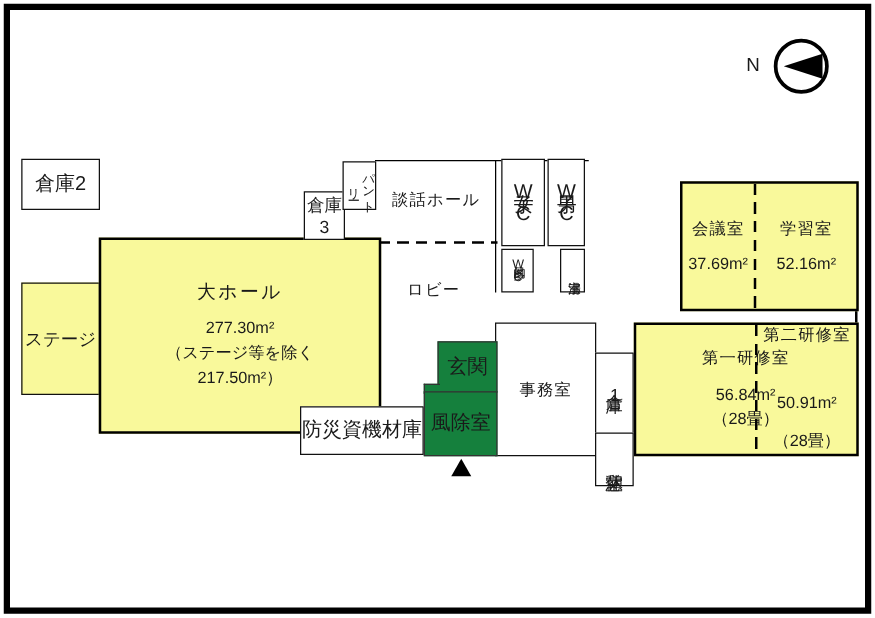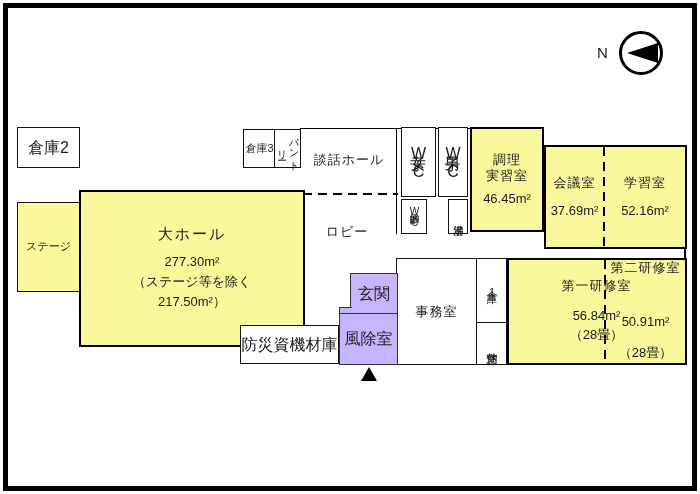--- a/index.html
+++ b/index.html
@@ -6,24 +6,24 @@
   #stage{
     position:relative;width:700px;height:494px;background:#fff;overflow:hidden;
     font-family:"Liberation Sans","DejaVu Sans",sans-serif;color:#1a1a1a;
   }
   #frame{position:absolute;left:3px;top:3px;width:694px;height:488px;
     box-sizing:border-box;border:5px solid #000;}
   .room{position:absolute;box-sizing:border-box;border:1px solid #111;
     display:flex;align-items:center;justify-content:center;text-align:center;
     background:#fff;line-height:1.2;}
   .yellow{background:#f9f99b;}
-  .gray{background:#c4b5fd;border-color:#333;}
+  .gray{background:#15803d;border-color:#333;}
   .thick{border-width:2px;border-color:#000;}
   .fs10{font-size:10px;}
-  .fs11{font-size:11px;}
+  .fs11{font-size:14px;margin-top:24px;}
   .fs12{font-size:16px;}
   .fs13{font-size:13px;}
   .vtext{writing-mode:vertical-rl;text-orientation:upright;letter-spacing:1px;}
   .vwrap{writing-mode:vertical-rl;text-orientation:upright;display:inline-block;
     letter-spacing:0;line-height:12px;}
   .vmixed{writing-mode:vertical-rl;text-orientation:mixed;display:inline-block;
     letter-spacing:0;line-height:12px;}
   .wall{position:absolute;background:#000;}
   .dash-h{position:absolute;height:2px;
     background:repeating-linear-gradient(90deg,#000 0 9px,transparent 9px 15px);}
@@ -93,26 +93,20 @@
   <div class="room fs12" style="left:438px;top:127px;width:30px;height:70px;">
     <span class="vtext">男子WC</span>
   </div>
   <div class="room fs10" style="left:401px;top:199px;width:26px;height:35px;">
     <span class="vwrap" style="height:32px;font-size:10px;">多目的WC</span>
   </div>
   <div class="room fs10" style="left:448px;top:199px;width:20px;height:35px;">
     <span class="vwrap" style="font-size:10px;">湯沸室</span>
   </div>
 
-  <div class="room yellow thick col" style="left:470px;top:127px;width:74px;height:105px;">
-    <div class="rm-name">調理</div>
-    <div class="rm-name">実習室</div>
-    <div class="gap8"></div>
-    <div class="rm-area">46.45m²</div>
-  </div>
 
   <div class="room yellow thick" style="left:544px;top:145px;width:143px;height:104px;padding:0;">
     <div class="col" style="position:absolute;left:0;top:0;width:57px;height:100%;">
       <div class="rm-name">会議室</div>
       <div class="gap12"></div>
       <div class="rm-area">37.69m²</div>
     </div>
     <div class="dash-v" style="left:57px;top:0;height:100%;"></div>
     <div class="col" style="position:absolute;left:59px;top:0;width:80px;height:100%;">
       <div class="rm-name">学習室</div>

